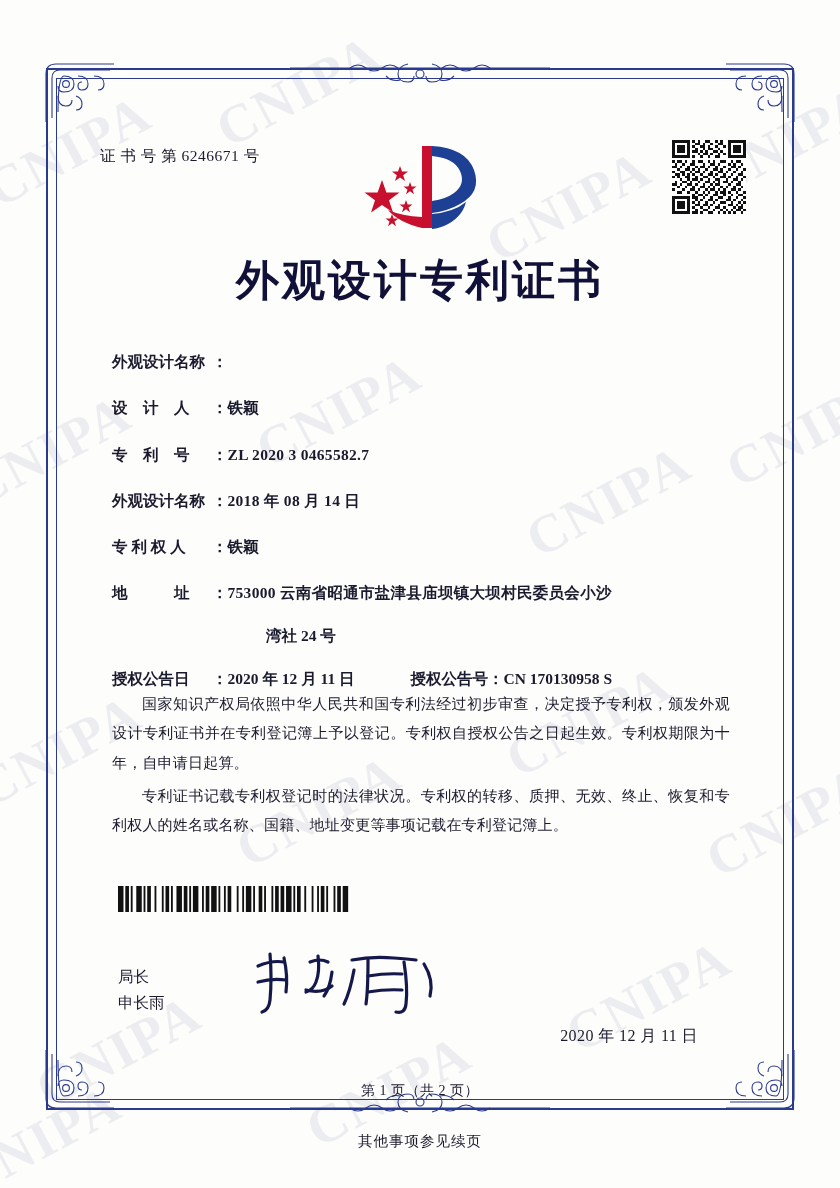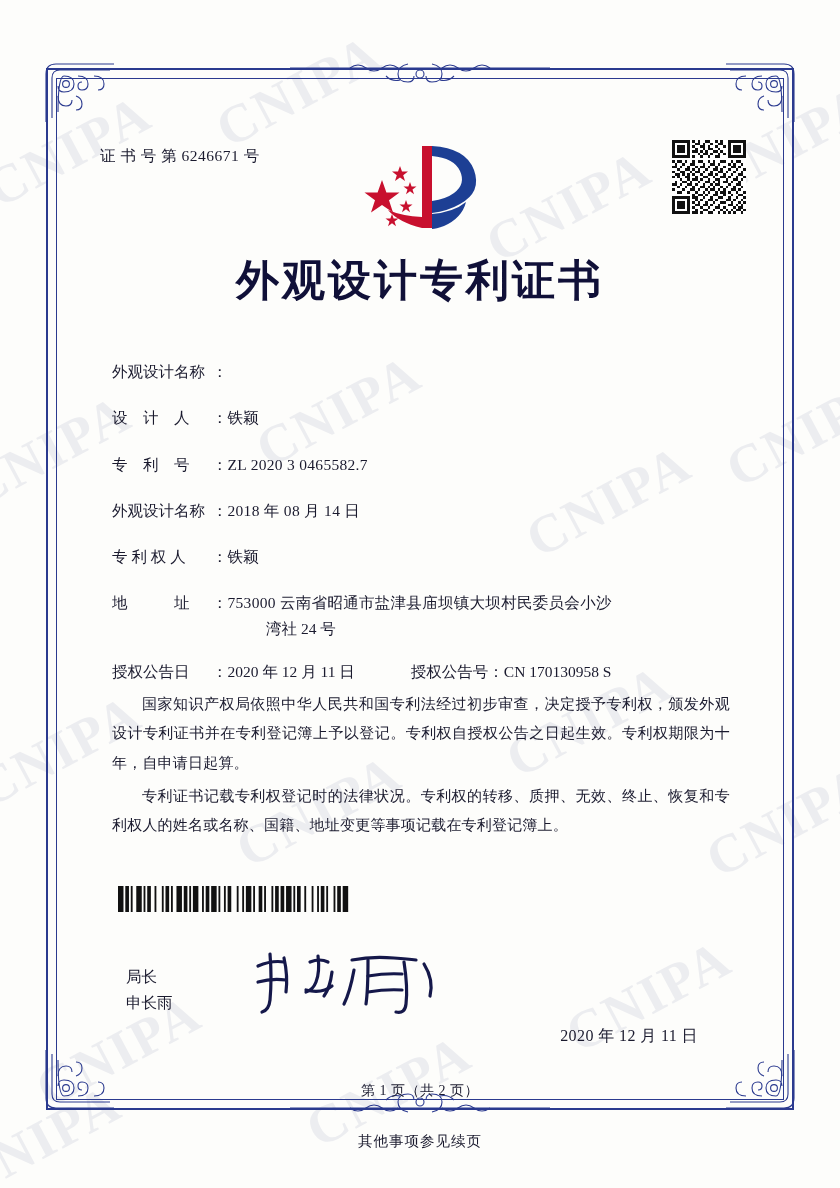--- a/index.html
+++ b/index.html
@@ -102,44 +102,45 @@
     font-size: 43px;
     font-weight: 700;
     letter-spacing: 3px;
     color: #101038;
     font-family: "Liberation Serif", "DejaVu Serif", serif;
   }
 
   
   .fields {
     position: absolute;
-    left: 112px; top: 360px;
+    left: 112px; top: 350px;
     width: 610px;
     font-size: 15.5px;
     line-height: 1.5;
+    font-weight: bold;
   }
   .field-row {
     display: flex;
     align-items: baseline;
     margin-bottom: 23px;
   }
   .f-label {
     width: 100px;
     flex: none;
     letter-spacing: 0px;
     white-space: pre;
   }
   .f-sep { flex: none; }
   .f-value {
     flex: 1;
     letter-spacing: 0.3px;
   }
   .addr-second {
     margin-left: 154px;
-    margin-top: 2px;
+    margin-top: 19px;
   }
   .row-inline {
     display: flex;
     align-items: baseline;
     margin-bottom: 18px;
   }
   .inline-b-label {
     margin-left: 56px;
     white-space: pre;
   }
@@ -164,21 +165,21 @@
     position: absolute;
     left: 118px; top: 886px;
     height: 26px;
     width: 232px;
   }
   .barcode svg { display: block; width: 100%; height: 100%; }
 
   
   .sig-label {
     position: absolute;
-    left: 126px; top: 964px;
+    left: 118px; top: 964px;
     font-size: 15.5px;
     line-height: 1.65;
   }
   .sig-hand {
     position: absolute;
     left: 248px; top: 946px;
     width: 210px; height: 72px;
   }
   .sig-hand svg { width: 100%; height: 100%; display: block; }
   .sig-date {

